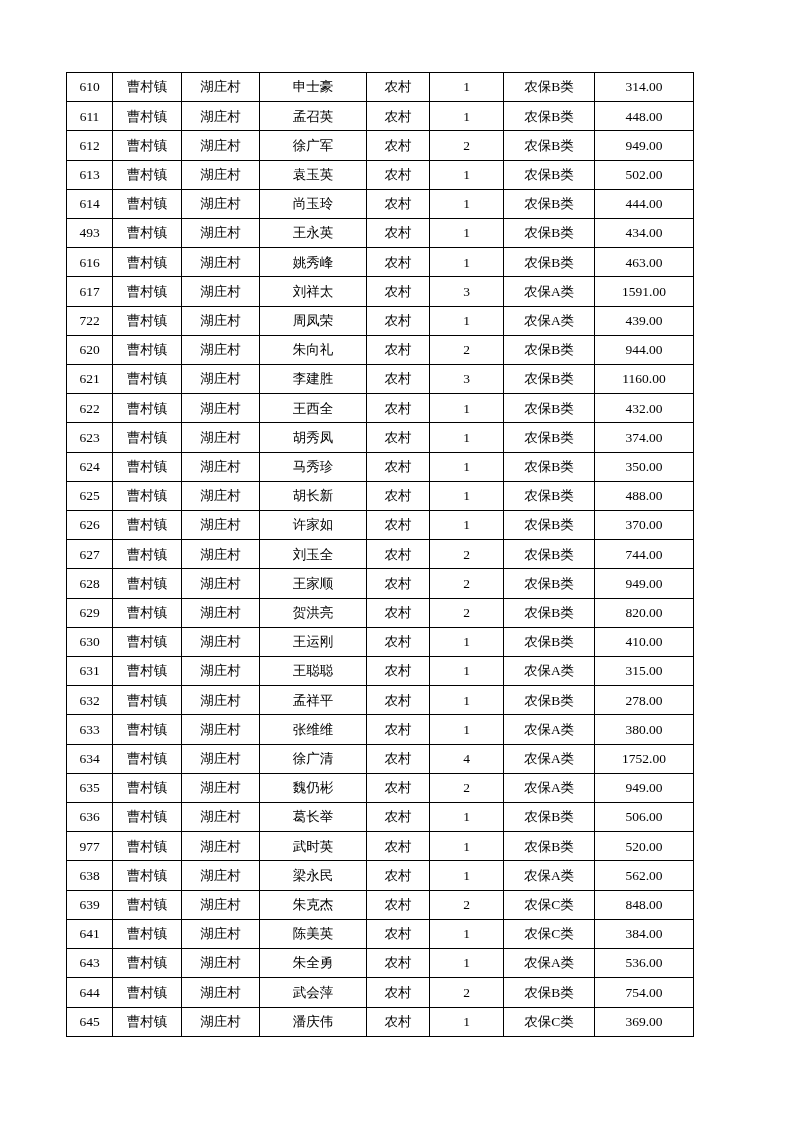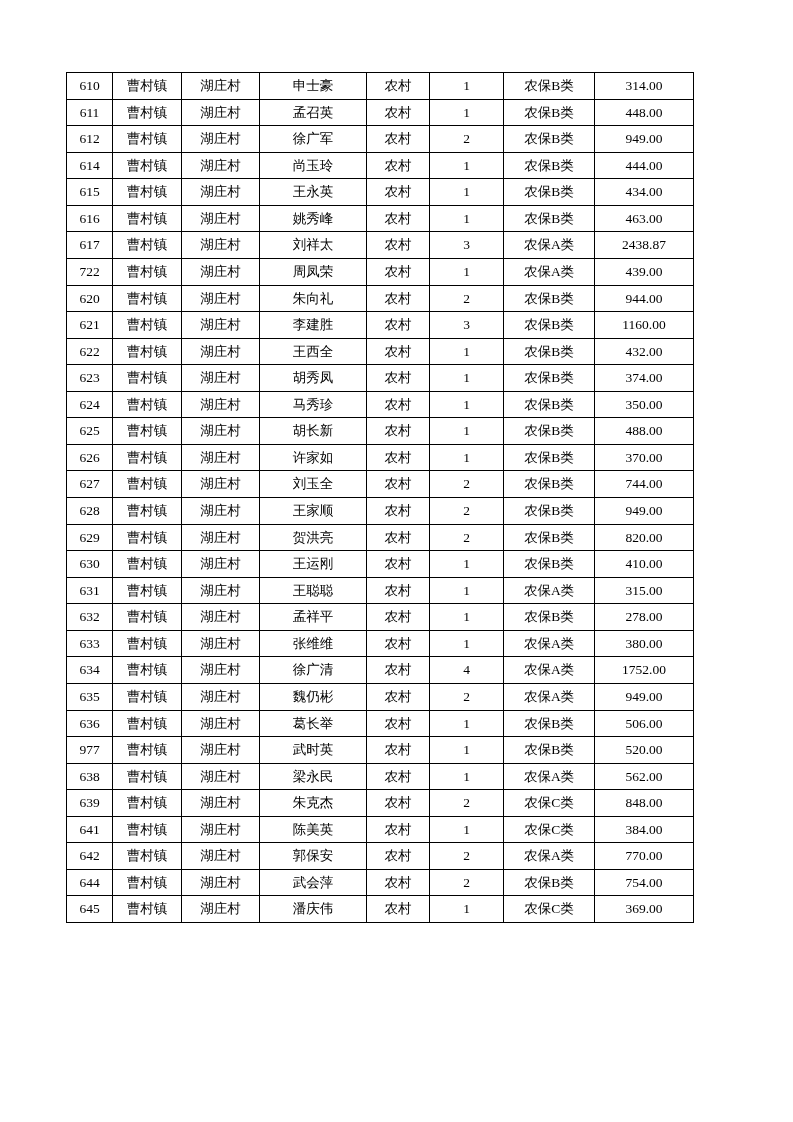--- a/index.html
+++ b/index.html
@@ -14,21 +14,21 @@
     background: #ffffff;
     overflow: hidden;
     font-family: "Liberation Serif", "DejaVu Serif", serif;
     color: #000000;
   }
   table.records {
     position: absolute;
     left: 66px;
     top: 72px;
     width: 627px;
-    height: 851px;
+    height: 965px;
     border-collapse: collapse;
     table-layout: fixed;
   }
   table.records td {
     border: 1.5px solid #000000;
     text-align: center;
     vertical-align: middle;
     padding: 0 2px;
     font-size: 13.5px;
     line-height: 1;
@@ -85,31 +85,41 @@
           <td>612</td>
           <td>曹村镇</td>
           <td>湖庄村</td>
           <td>徐广军</td>
           <td>农村</td>
           <td>2</td>
           <td>农保B类</td>
           <td>949.00</td>
         </tr>
         <tr>
+          <td>613</td>
+          <td>曹村镇</td>
+          <td>湖庄村</td>
+          <td>袁玉英</td>
+          <td>农村</td>
+          <td>1</td>
+          <td>农保B类</td>
+          <td>502.00</td>
+        </tr>
+        <tr>
           <td>614</td>
           <td>曹村镇</td>
           <td>湖庄村</td>
           <td>尚玉玲</td>
           <td>农村</td>
           <td>1</td>
           <td>农保B类</td>
           <td>444.00</td>
         </tr>
         <tr>
-          <td>615</td>
+          <td>493</td>
           <td>曹村镇</td>
           <td>湖庄村</td>
           <td>王永英</td>
           <td>农村</td>
           <td>1</td>
           <td>农保B类</td>
           <td>434.00</td>
         </tr>
         <tr>
           <td>616</td>
@@ -122,21 +132,21 @@
           <td>463.00</td>
         </tr>
         <tr>
           <td>617</td>
           <td>曹村镇</td>
           <td>湖庄村</td>
           <td>刘祥太</td>
           <td>农村</td>
           <td>3</td>
           <td>农保A类</td>
-          <td>2438.87</td>
+          <td>1591.00</td>
         </tr>
         <tr>
           <td>722</td>
           <td>曹村镇</td>
           <td>湖庄村</td>
           <td>周凤荣</td>
           <td>农村</td>
           <td>1</td>
           <td>农保A类</td>
           <td>439.00</td>
@@ -345,28 +355,28 @@
           <td>641</td>
           <td>曹村镇</td>
           <td>湖庄村</td>
           <td>陈美英</td>
           <td>农村</td>
           <td>1</td>
           <td>农保C类</td>
           <td>384.00</td>
         </tr>
         <tr>
-          <td>642</td>
-          <td>曹村镇</td>
-          <td>湖庄村</td>
-          <td>郭保安</td>
-          <td>农村</td>
-          <td>2</td>
-          <td>农保A类</td>
-          <td>770.00</td>
+          <td>643</td>
+          <td>曹村镇</td>
+          <td>湖庄村</td>
+          <td>朱全勇</td>
+          <td>农村</td>
+          <td>1</td>
+          <td>农保A类</td>
+          <td>536.00</td>
         </tr>
         <tr>
           <td>644</td>
           <td>曹村镇</td>
           <td>湖庄村</td>
           <td>武会萍</td>
           <td>农村</td>
           <td>2</td>
           <td>农保B类</td>
           <td>754.00</td>

